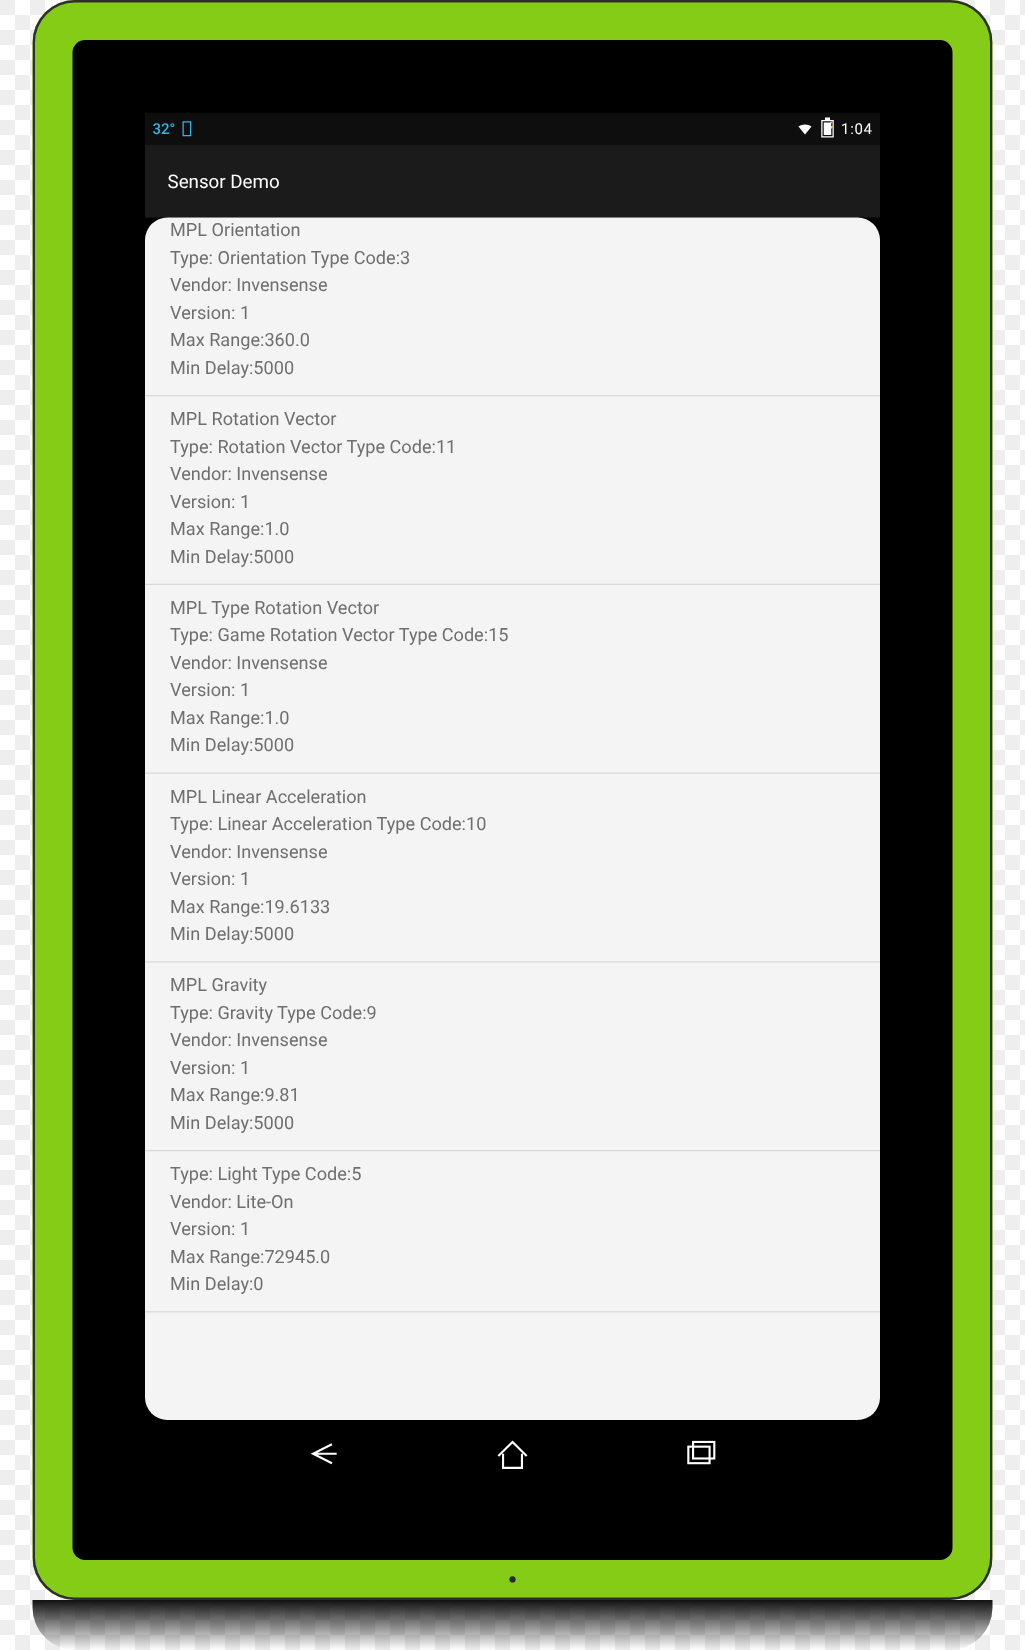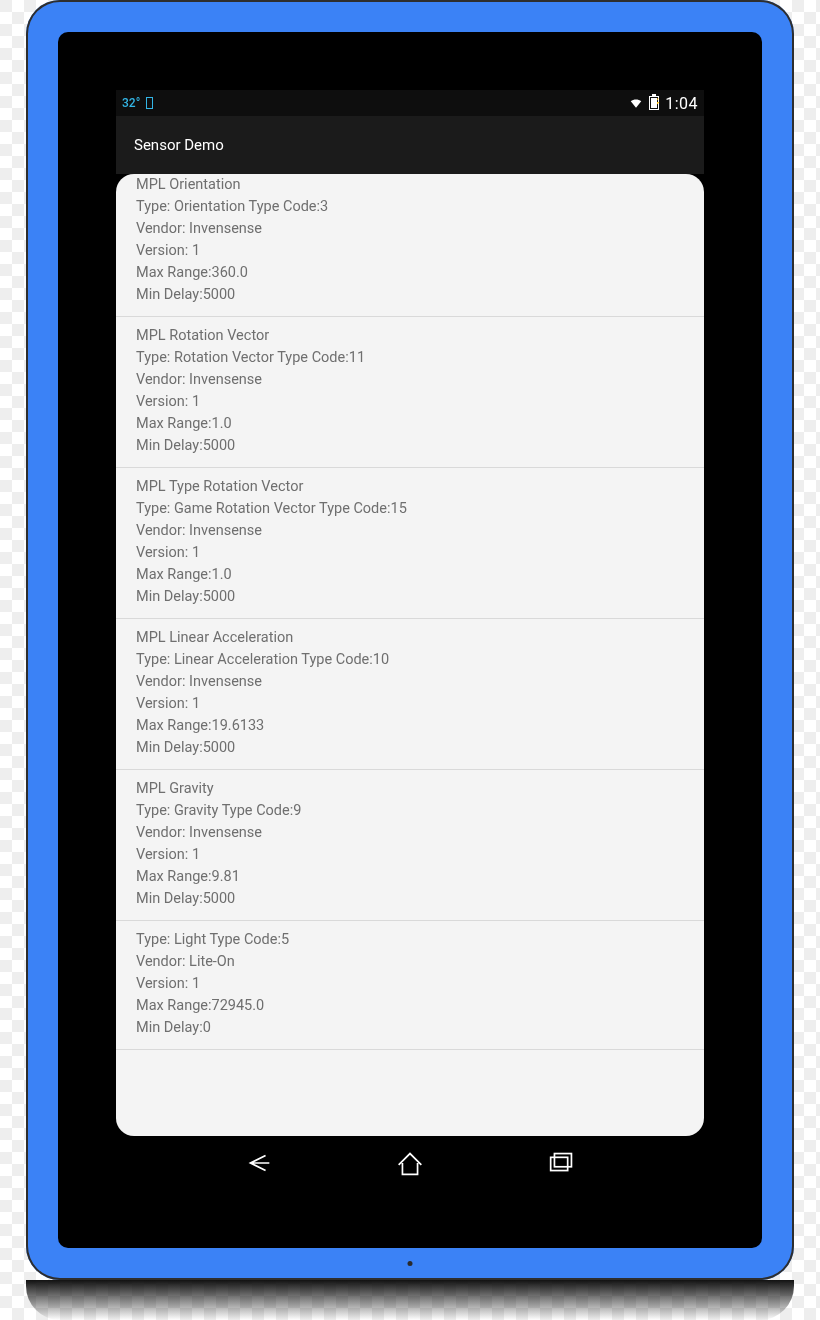--- a/index.html
+++ b/index.html
@@ -1,33 +1,33 @@
 <!DOCTYPE html>
 <html><head>
 <meta charset="utf-8">
 <style>
   html,body{margin:0;padding:0;width:820px;height:1320px;background:repeating-conic-gradient(#fff 0 25%,#eee 0 50%) 0 0/24px 24px;font-family:Roboto,Arial,Helvetica,sans-serif;}
-  .tablet{position:absolute;left:26px;top:0;width:768px;height:1280px;background:#3b82f6;border-radius:34px;box-shadow:0 0 0 2px #2e2e2e inset;}
+  .tablet{position:absolute;left:26px;top:0;width:768px;height:1280px;background:#84cc16;border-radius:34px;box-shadow:0 0 0 2px #2e2e2e inset;}
   .shade{position:absolute;left:26px;top:1280px;width:768px;height:40px;background:linear-gradient(#121212,rgba(18,18,18,0));border-radius:0 0 34px 34px;}
   .bezel{position:absolute;inset:32px;border-radius:10px;background:#000;}
   .camera{position:absolute;top:120px;right:38px;width:16px;height:16px;border-radius:50%;background:radial-gradient(circle at 45% 45%,#2a4b9b 0 35%,#0a1436 40% 58%,#000 60% 100%);box-shadow:0 0 0 2px #1c1c1c;}
   .screen{position:absolute;inset:58px;background:#000;display:flex;flex-direction:column;overflow:hidden;}
   .statusbar{height:26px;background:#0e0e0e;color:#fff;display:flex;align-items:center;font-size:12px;padding:0 6px;justify-content:space-between;}
   .sb-left{display:flex;align-items:center;gap:6px;}
   .temp{color:#33b5e5;font-weight:500;font-size:12px;}
   .batt-small{width:5px;height:10px;border:1px solid #33b5e5;position:relative;}
   .batt-small::after{content:"";position:absolute;left:1px;right:-1px;top:-3px;height:2px;}
   .sb-right{display:flex;align-items:center;gap:6px;}
   .wifi{display:inline-block;width:14px;height:14px;position:relative;}
   .wifi svg{display:block;}
   .batt{width:8px;height:12px;border:1px solid #fff;position:relative;display:inline-block;}
   .batt::before{content:"";position:absolute;left:2px;right:2px;top:-3px;height:2px;background:#fff;}
   .batt .bolt{position:absolute;inset:0;color:#000;font-size:9px;line-height:12px;text-align:center;}
   .batt::after{content:"";position:absolute;inset:1px;background:#fff;}
-  .clock{font-size:16px;letter-spacing:.5px;}
+  .clock{font-size:12px;letter-spacing:.5px;}
   .actionbar{height:58px;background:#1b1b1b;color:#fff;display:flex;align-items:center;padding:0 18px;font-size:15px;font-weight:400;}
   .content{flex:1;background:#f4f4f4;padding:0;overflow:hidden;border-radius:18px;}
   .list{padding:0;}
   .item{padding:8px 20px 10px;border-bottom:1px solid #d9d9d9;}
   .item.first .line:first-child{margin-top:-8px;}
   .line{color:#6f6f6f;font-size:14.5px;line-height:22px;white-space:pre;}
   .navbar{height:54px;background:#000;display:flex;align-items:center;justify-content:center;gap:118px;}
   .nav-icon{width:34px;height:34px;display:flex;align-items:center;justify-content:center;}
   .nav-icon svg{stroke:#fff;fill:none;stroke-width:1.8;}
   .home-dot{position:absolute;bottom:14px;left:50%;transform:translateX(-50%);width:5px;height:5px;border-radius:50%;background:#2a2a2a;}

